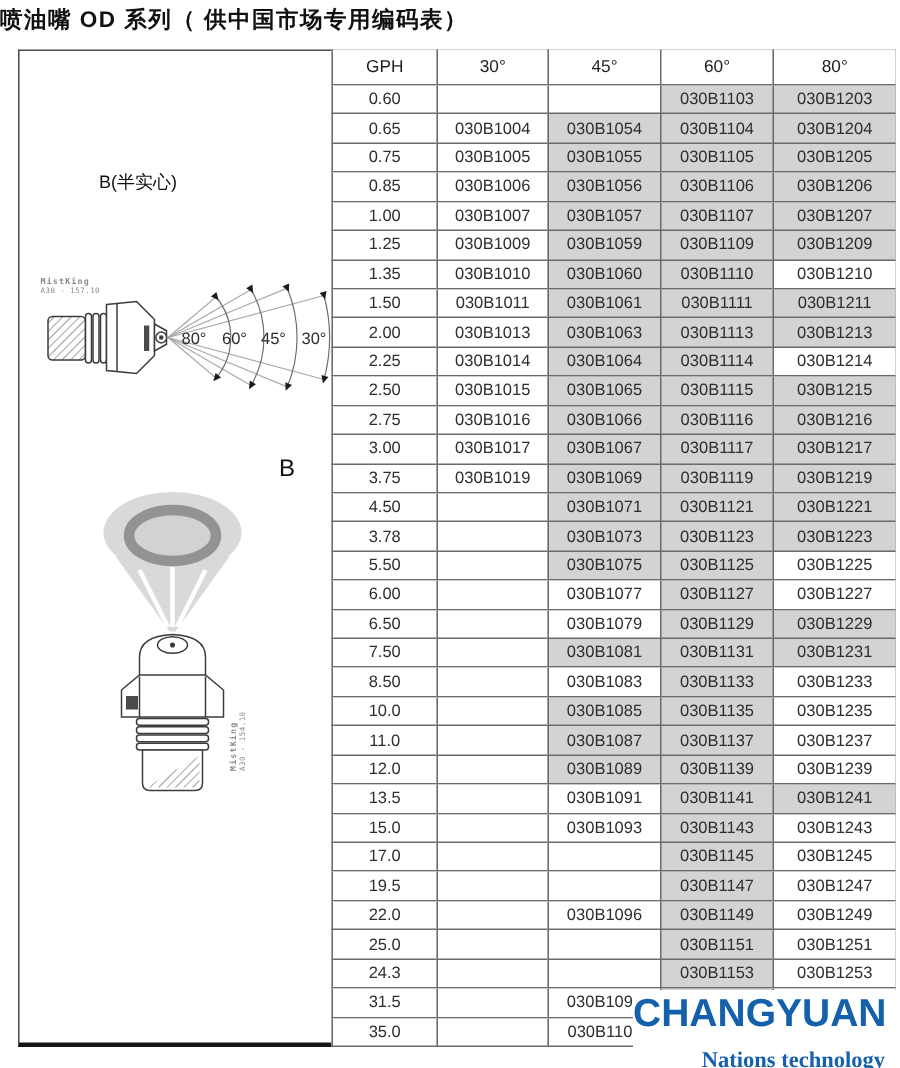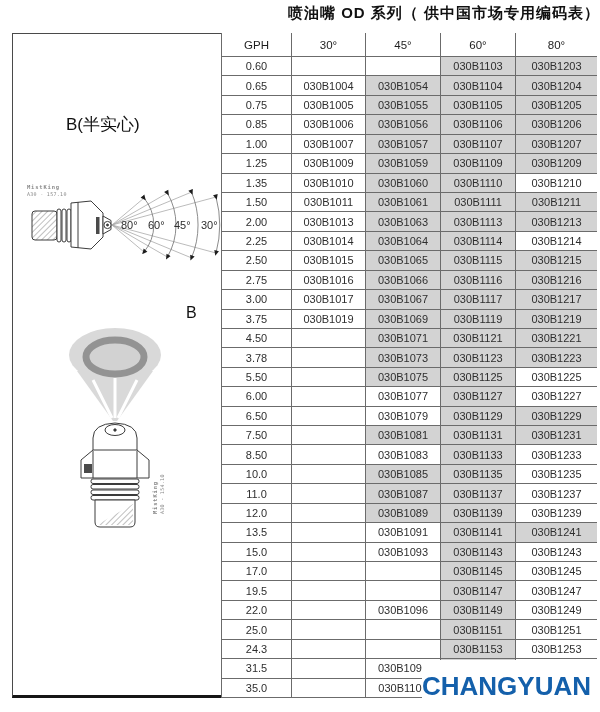--- a/index.html
+++ b/index.html
@@ -1,37 +1,37 @@
 <!DOCTYPE html>
 <html><head>
 <meta charset="utf-8">
 <style>
   html,body{margin:0;padding:0;background:#fff;}
   #page{position:relative;width:600px;height:712px;background:#ffffff;overflow:hidden;
         font-family:"Liberation Sans",sans-serif;}
-  .title{position:absolute;top:4px;left:0;width:100%;text-align:right;
+  .title{position:absolute;top:4px;left:0;width:100%;text-align:left;
          font-size:15px;font-weight:bold;letter-spacing:1px;color:#111;}
   #outer-box{position:absolute;left:12px;top:33px;width:585px;height:665px;
              border:1px solid #4a4a4a;border-bottom:3px solid #161616;box-sizing:border-box;}
   
   #code-table{position:absolute;left:221px;top:33px;width:376px;height:665px;
               display:grid;grid-template-columns:70px 74px 75px 75px 1fr;
               grid-template-rows:24px repeat(33,1fr);background:#a3a3a3;z-index:1;}
   .c{border-left:1px solid #6b6b6b;border-bottom:1px solid #6b6b6b;
      display:flex;align-items:center;justify-content:center;
      font-size:11px;color:#2e2e2e;box-sizing:border-box;background:#fff;}
   .c.sh{background:#d3d3d3;}
   .c.hd{font-size:11.5px;color:#1d1d1d;}
   
-  .lbl-b1{position:absolute;left:66px;top:113px;font-size:17px;color:#111;z-index:1;}
+  .lbl-b1{position:absolute;left:66px;top:113px;font-size:12px;color:#111;z-index:1;}
   .lbl-b2{position:absolute;left:186px;top:304px;font-size:16px;color:#111;z-index:1;}
   
   #logo{position:absolute;left:422px;top:660px;width:176px;height:52px;background:#fff;
         z-index:5;text-align:right;padding-right:8px;box-sizing:border-box;}
-  #logo .name{font-size:26px;font-weight:bold;letter-spacing:0;line-height:26px;margin-top:13px;
+  #logo .name{font-size:26px;font-weight:bold;letter-spacing:0;line-height:26px;margin-top:2px;
         font-family:"Liberation Sans",sans-serif;}
   #logo .tag{font-size:15px;font-weight:bold;line-height:16px;margin-top:11px;
         font-family:"Liberation Serif",serif;}
   svg{position:absolute;z-index:1;}
   .tiny{font-size:5.5px;font-weight:bold;letter-spacing:0.8px;fill:#8a8a8a;
         font-family:"DejaVu Sans Mono",monospace;}
   .tiny2{font-size:5px;letter-spacing:0.3px;fill:#8a8a8a;font-family:"DejaVu Sans Mono",monospace;}
   .ang{font-size:11px;fill:#2e2e2e;font-family:"Liberation Sans",sans-serif;}
 </style>
 </head>

